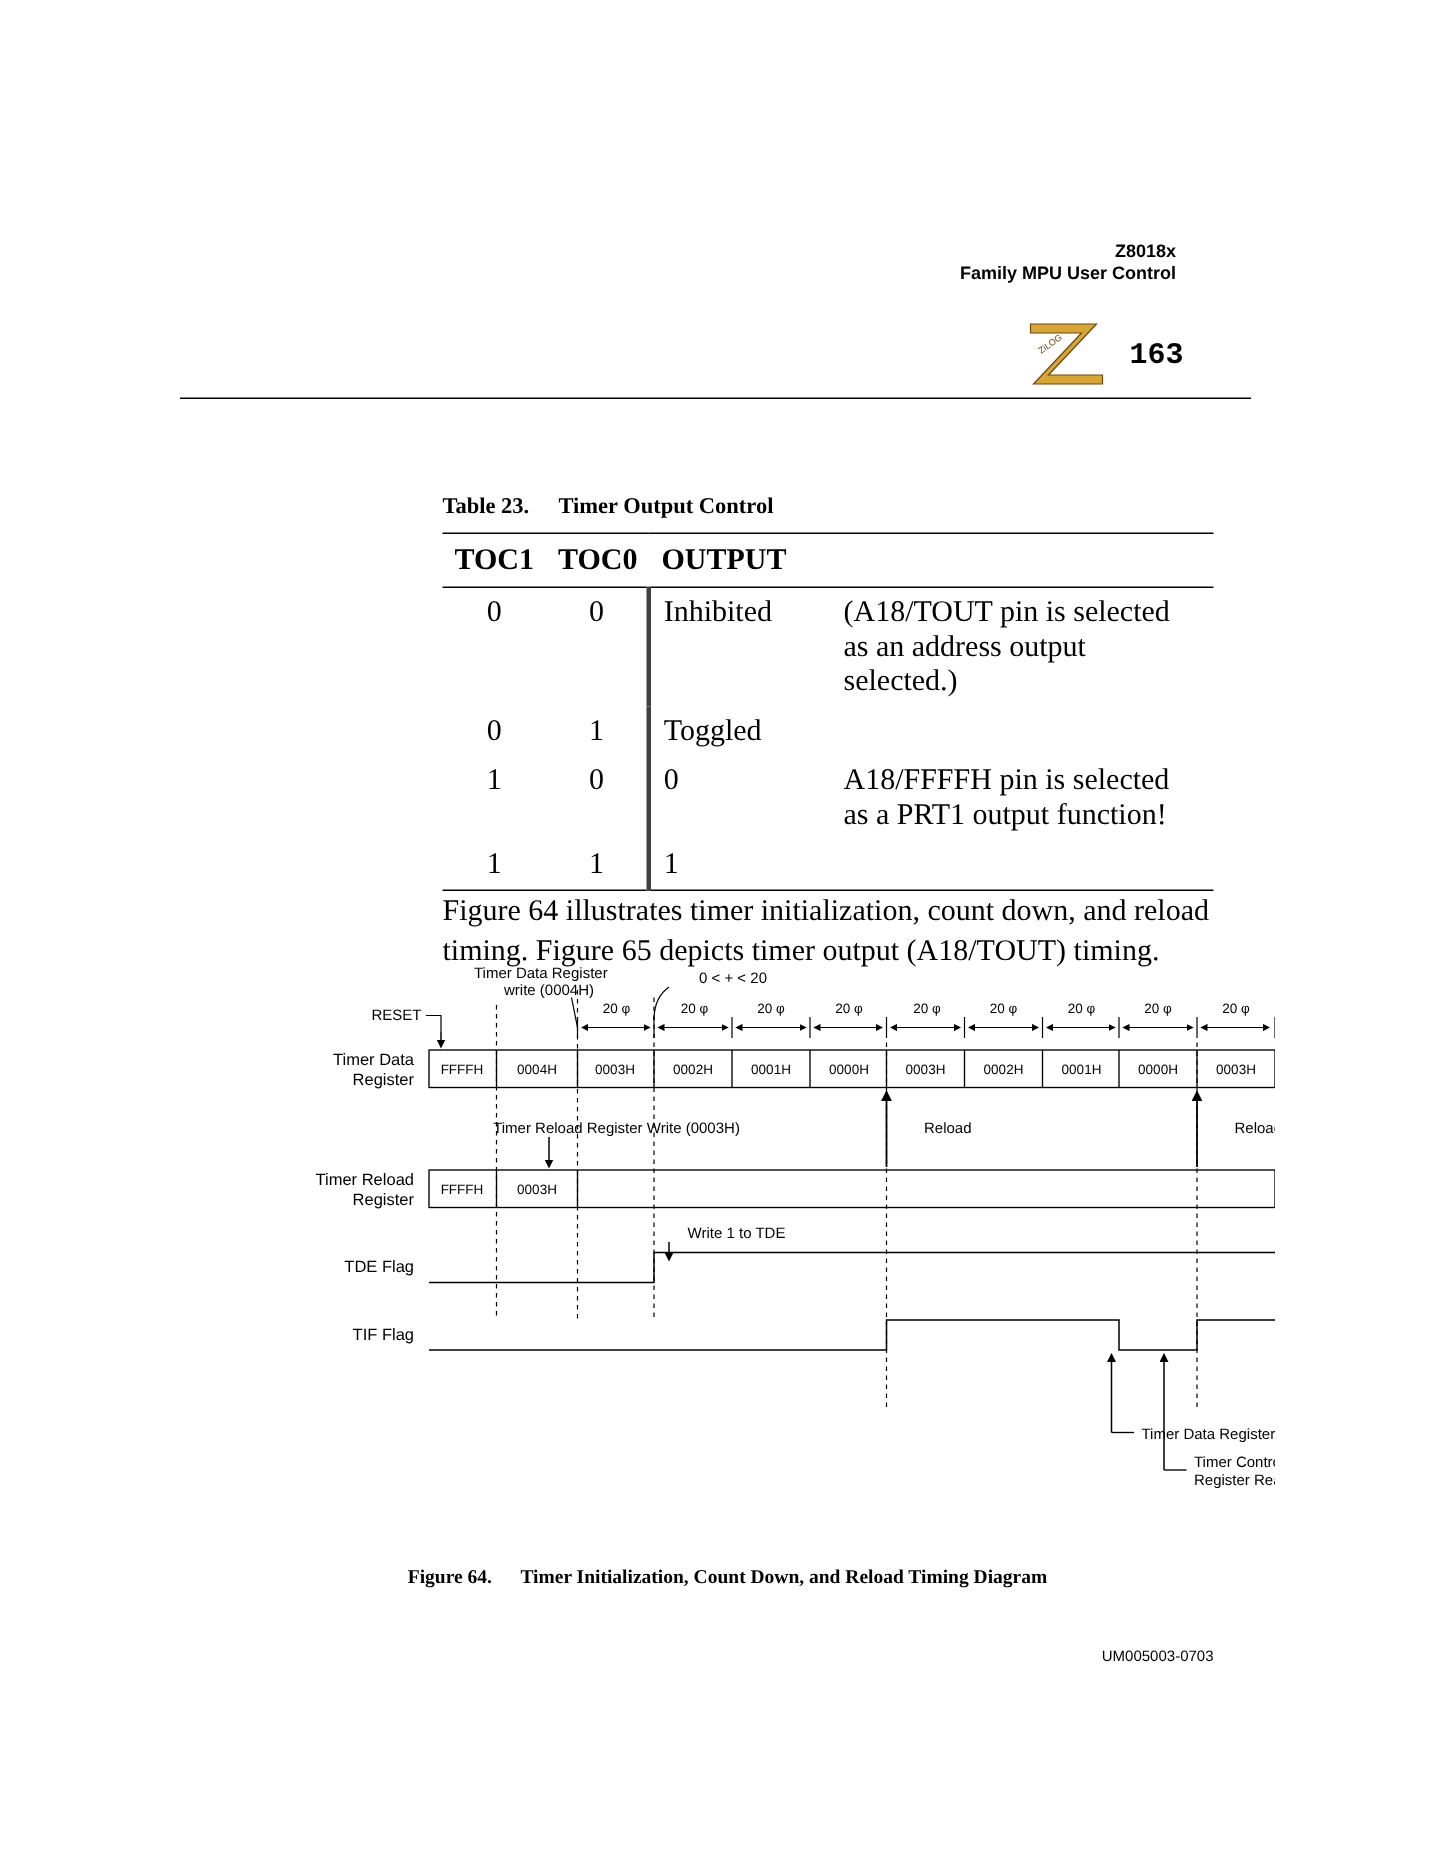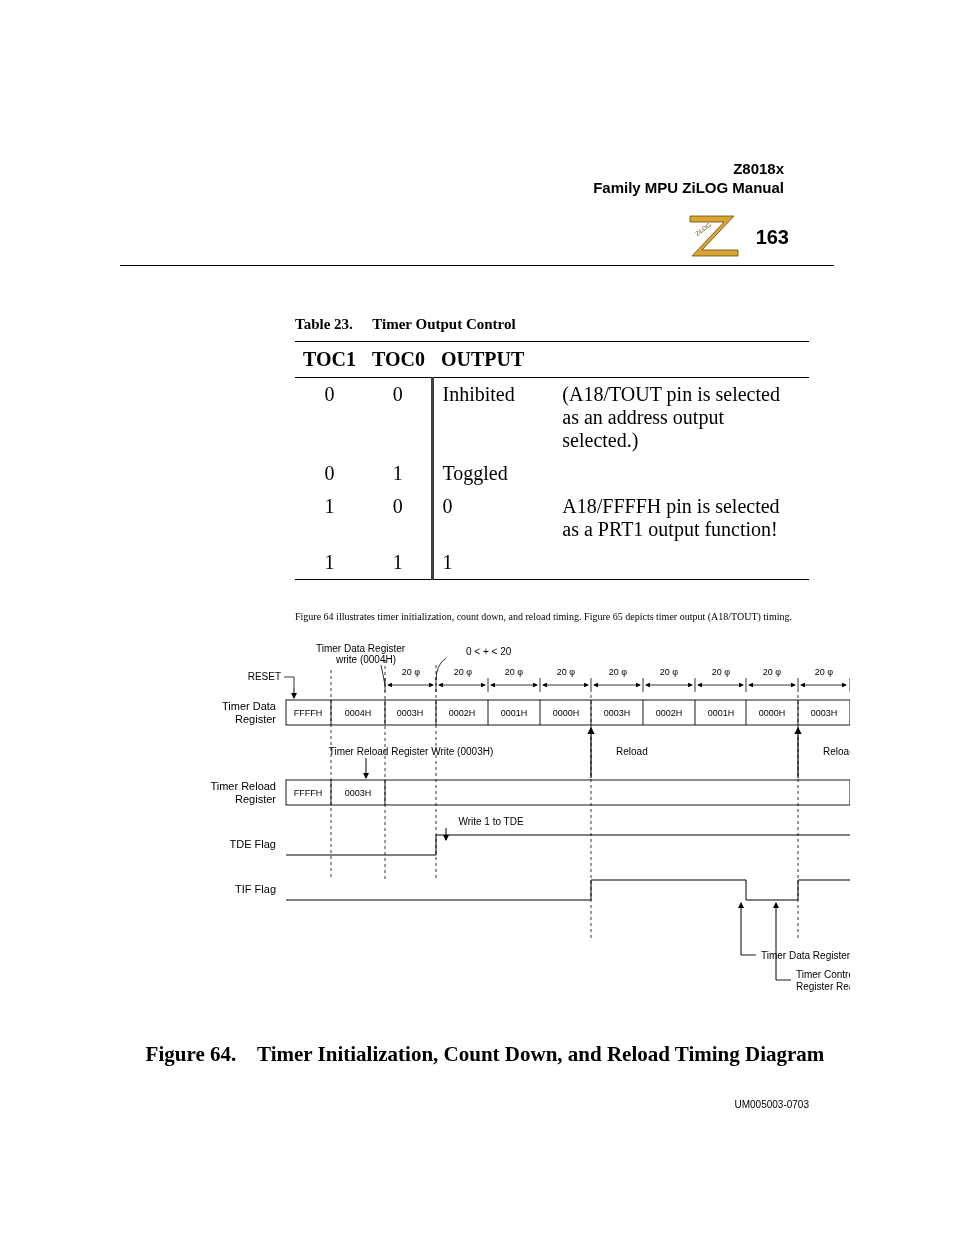--- a/index.html
+++ b/index.html
@@ -14,52 +14,52 @@
     position: relative;
     overflow: hidden;
   }
   .header {
     position: absolute;
     top: 160px;
     right: 170px;
     text-align: right;
     font-family: Arial, Helvetica, sans-serif;
     font-weight: bold;
-    font-size: 15px;
+    font-size: 12px;
     line-height: 1.25;
   }
   .logo-block {
     position: absolute;
     top: 210px;
     right: 165px;
   }
   .logo {
     display: inline-block;
     vertical-align: middle;
   }
   .page-number {
-    font-family: Liberation Sans, sans-serif;
+    font-family: Liberation Mono, monospace;
     font-weight: bold;
     font-size: 20px;
     margin-left: 10px;
     vertical-align: middle;
   }
   .hr {
     position: absolute;
     left: 120px;
     right: 120px;
     top: 265px;
     border-top: 1px solid #000;
   }
 
   .content {
     position: absolute;
     left: 295px;
     right: 145px;
-    top: 316px;
+    top: 330px;
   }
 
   .table-caption {
     font-weight: bold;
     font-size: 15px;
     margin-bottom: 8px;
   }
   .table-caption .num { margin-right: 16px; }
 
   table.toc {
@@ -77,56 +77,55 @@
   table.toc td {
     padding: 5px 8px;
     vertical-align: top;
     text-align: left;
   }
   table.toc td.c { text-align: center; }
   table.toc td.bl { border-left: 3px solid #404040; }
   table.toc tr.last td { border-bottom: 1.5px solid #000; }
 
   .para {
-    margin-top: 30px;
-    font-size: 10px;
+    font-size: 20px;
     line-height: 1.35;
   }
 
   .diagram-wrap {
     position: absolute;
     left: 136px;
     right: 120px;
     top: 640px;
   }
 
   .fig-caption {
     font-weight: bold;
-    font-size: 21px;
+    font-size: 13px;
     text-align: center;
     margin-top: 18px;
   }
   .fig-caption .num { margin-right: 16px; }
 
   .footer {
     position: absolute;
     right: 145px;
     bottom: 125px;
     font-family: Arial, Helvetica, sans-serif;
     font-size: 10px;
   }
 
   svg text { font-family: Arial, Helvetica, sans-serif; }
 </style>
 </head>
 <body>
 
 <div class="header">
   <div>Z8018x</div>
-  <div>Family MPU ZiLOG Manual</div>
+  <div>Family MPU User Control</div>
 </div>
 <div class="logo-block">
   <span class="logo">
     <svg width="60" height="50" viewBox="0 0 60 50">
       <rect x="0" y="0" width="60" height="50" fill="none"></rect>
       <path d="M8 6 L52 6 L20 40 L56 40 L56 46 L10 46 L42 12 L8 12 Z" fill="#d8a533" stroke="#6b4a10" stroke-width="0.8"></path>
       <text x="15" y="26" font-size="6" fill="#6b4a10" transform="rotate(-35 15 26)">ZiLOG</text>
     </svg>
   </span>
   <span class="page-number">163</span>

